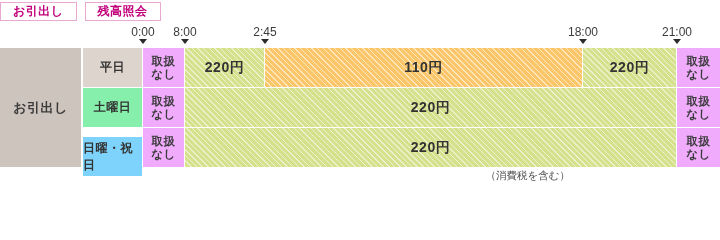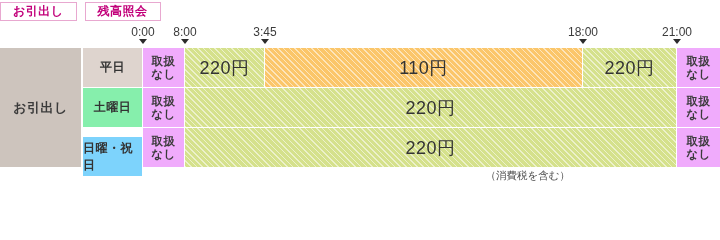--- a/index.html
+++ b/index.html
@@ -136,22 +136,22 @@
     color: #3b3b3b;
     font-size: 11.5px;
     font-weight: bold;
     line-height: 13px;
     flex-direction: column;
     letter-spacing: 0.5px;
   }
   .nohandle span { display: block; }
 
   .fee {
-    font-weight: normal;
-    font-size: 18px;
+    font-weight: bold;
+    font-size: 14px;
     letter-spacing: 0.5px;
     color: #333333;
   }
   .fee.green {
     background-color: #d5e18c;
     background-image: repeating-linear-gradient(
       45deg,
       rgba(255,255,255,0.55) 0px,
       rgba(255,255,255,0.55) 1px,
       rgba(255,255,255,0) 1px,
@@ -190,21 +190,21 @@
     <div class="tab">残高照会</div>
   </div>
 
   <div class="axis">
     <div class="axis-label" style="left:143px">0:00</div>
     <div class="axis-tick" style="left:143px"></div>
 
     <div class="axis-label" style="left:185px">8:00</div>
     <div class="axis-tick" style="left:185px"></div>
 
-    <div class="axis-label" style="left:265px">3:45</div>
+    <div class="axis-label" style="left:265px">2:45</div>
     <div class="axis-tick" style="left:265px"></div>
 
     <div class="axis-label" style="left:583px">18:00</div>
     <div class="axis-tick" style="left:583px"></div>
 
     <div class="axis-label" style="left:677px">21:00</div>
     <div class="axis-tick" style="left:677px"></div>
   </div>
 
   <div class="table">

